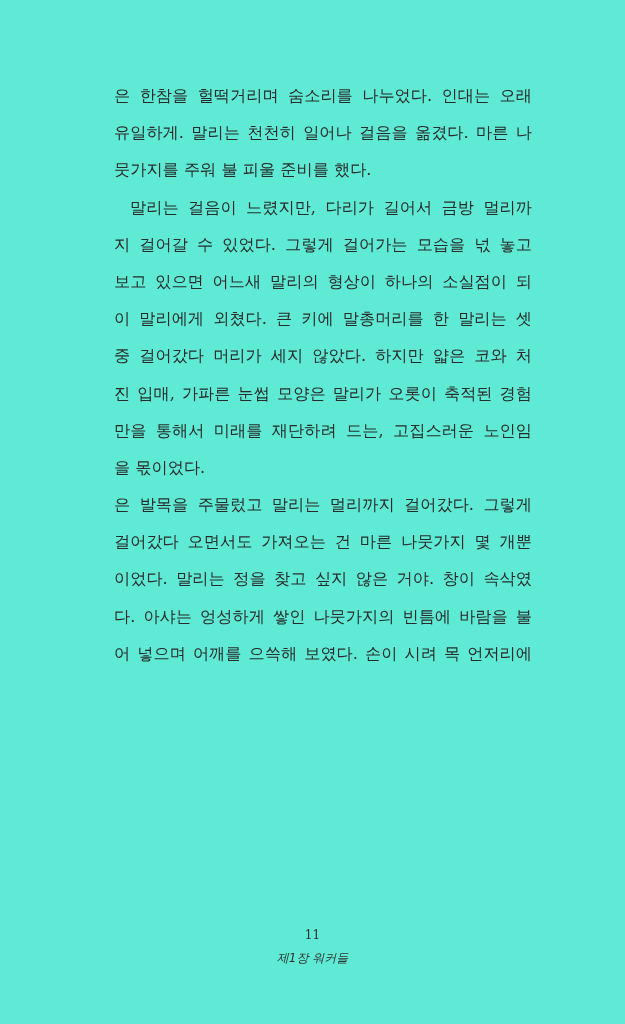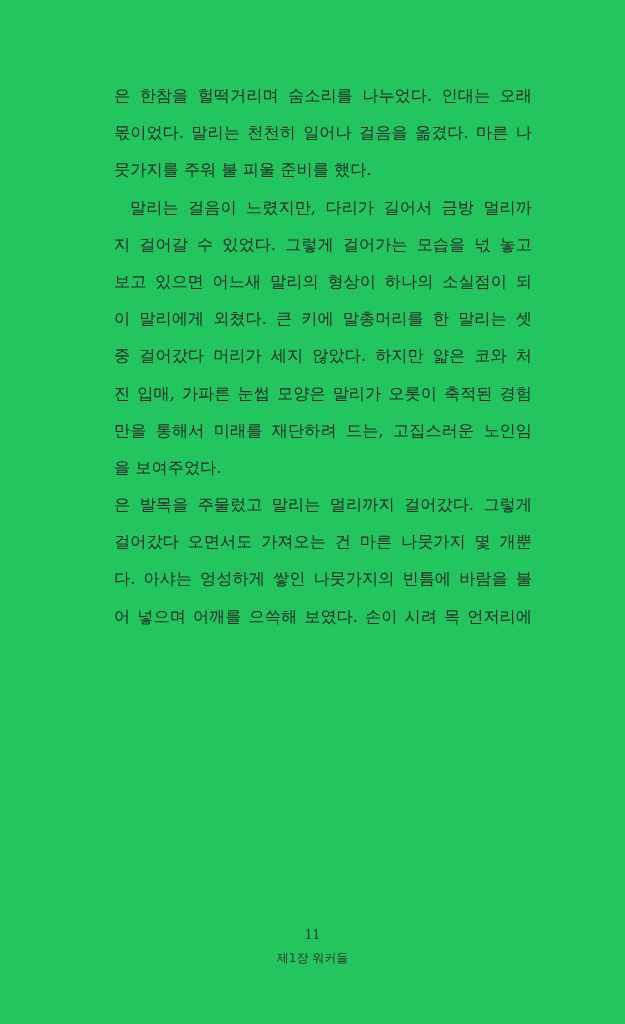--- a/index.html
+++ b/index.html
@@ -13,21 +13,21 @@
       position: relative;
       overflow: hidden;
       font-family: "DejaVu Serif", "Liberation Serif", serif;
       color: #2a2a2a;
     }
     .page {
       position: absolute;
       left: 0; top: 0;
       width: 625px;
       height: 1024px;
-      background: #22c55e;
+      background: #5eead4;
     }
     .body-text {
       position: absolute;
       left: 114px;
       top: 77px;
       width: 418px;
     }
     .line {
       display: block;
       height: 37.2px;
@@ -52,42 +52,44 @@
       color: #333333;
     }
     .page-number {
       top: 928px;
       font-size: 12px;
     }
     .chapter-title {
       top: 950px;
       font-size: 12px;
       font-family: "DejaVu Sans", "Liberation Sans", sans-serif;
+      font-style: italic;
     }
   </style>
 </head>
 <body>
 
 <div class="page">
   <div class="body-text">
 
     <span class="line">은 한참을 헐떡거리며 숨소리를 나누었다. 인대는 오래</span>
-    <span class="line">몫이었다. 말리는 천천히 일어나 걸음을 옮겼다. 마른 나</span>
+    <span class="line">유일하게. 말리는 천천히 일어나 걸음을 옮겼다. 마른 나</span>
     <span class="line last">뭇가지를 주워 불 피울 준비를 했다.</span>
 
     <span class="line indent">말리는 걸음이 느렸지만, 다리가 길어서 금방 멀리까</span>
     <span class="line">지 걸어갈 수 있었다. 그렇게 걸어가는 모습을 넋 놓고</span>
     <span class="line">보고 있으면 어느새 말리의 형상이 하나의 소실점이 되</span>
     <span class="line">이 말리에게 외쳤다. 큰 키에 말총머리를 한 말리는 셋</span>
     <span class="line">중 걸어갔다 머리가 세지 않았다. 하지만 얇은 코와 처</span>
     <span class="line">진 입매, 가파른 눈썹 모양은 말리가 오롯이 축적된 경험</span>
     <span class="line">만을 통해서 미래를 재단하려 드는, 고집스러운 노인임</span>
-    <span class="line last">을 보여주었다.</span>
+    <span class="line last">을 몫이었다.</span>
 
     <span class="line">은 발목을 주물렀고 말리는 멀리까지 걸어갔다. 그렇게</span>
     <span class="line">걸어갔다 오면서도 가져오는 건 마른 나뭇가지 몇 개뿐</span>
+    <span class="line">이었다. 말리는 정을 찾고 싶지 않은 거야. 창이 속삭였</span>
     <span class="line">다. 아샤는 엉성하게 쌓인 나뭇가지의 빈틈에 바람을 불</span>
     <span class="line">어 넣으며 어깨를 으쓱해 보였다. 손이 시려 목 언저리에</span>
   </div>
 
   <div class="footer page-number">11</div>
   <div class="footer chapter-title">제1장 워커들</div>
 </div>
 
 </body></html>

